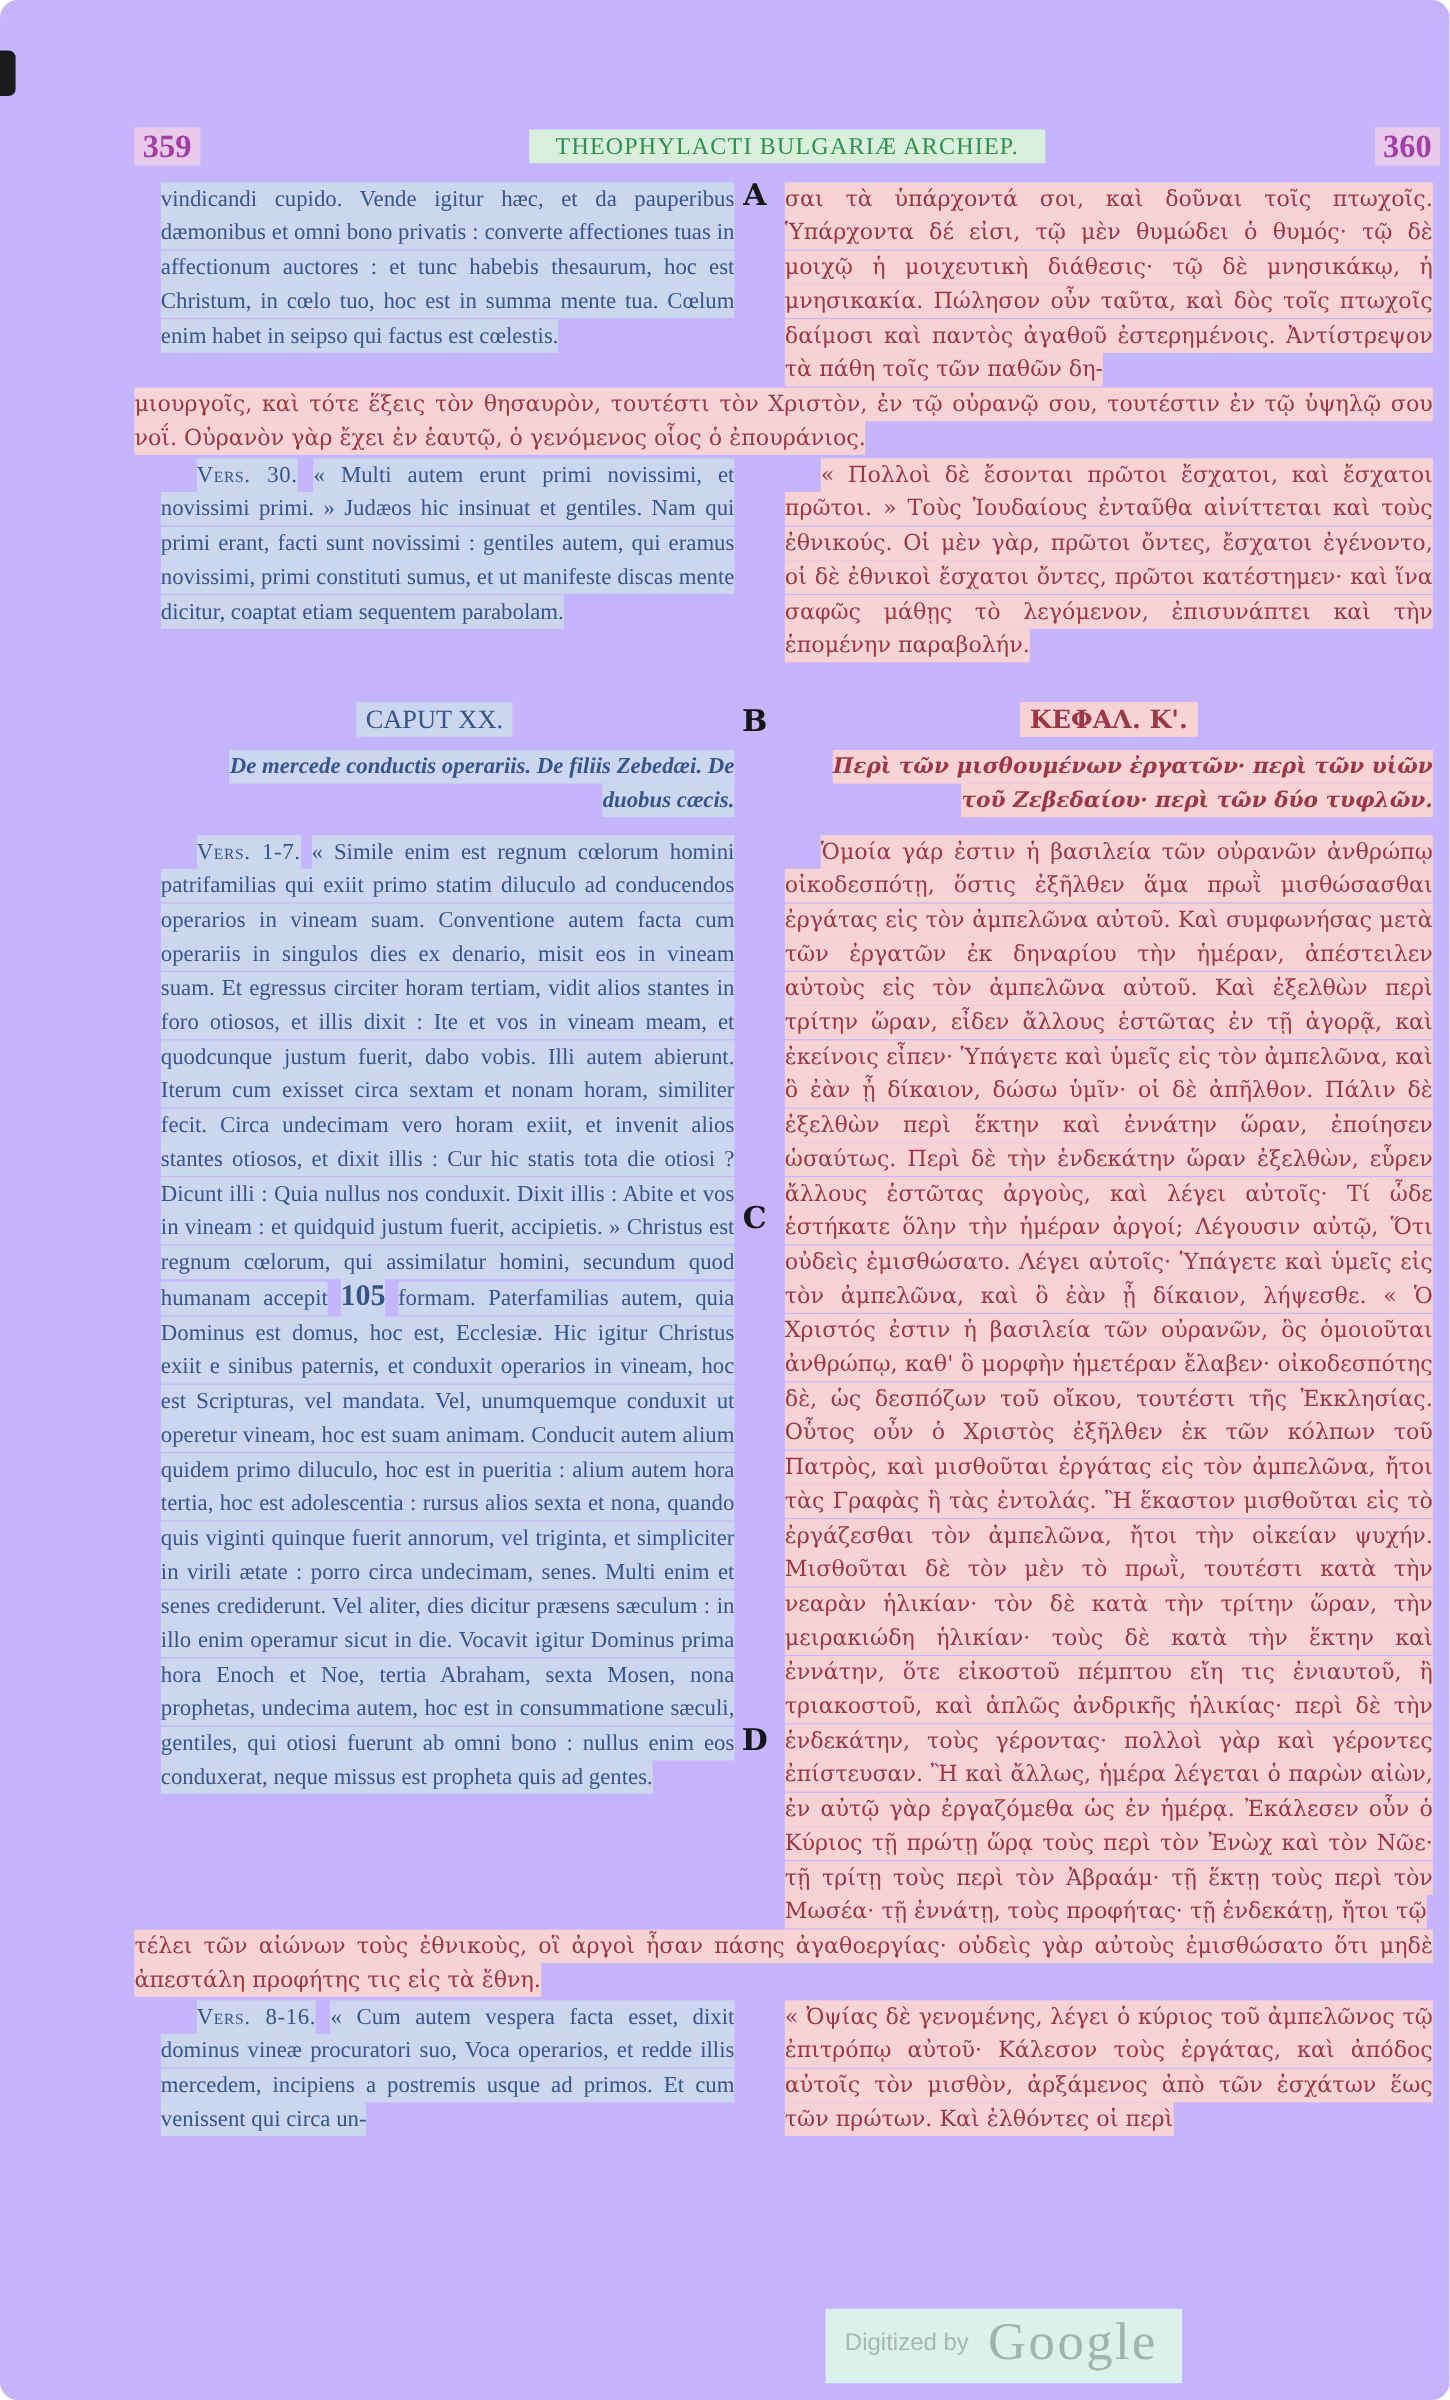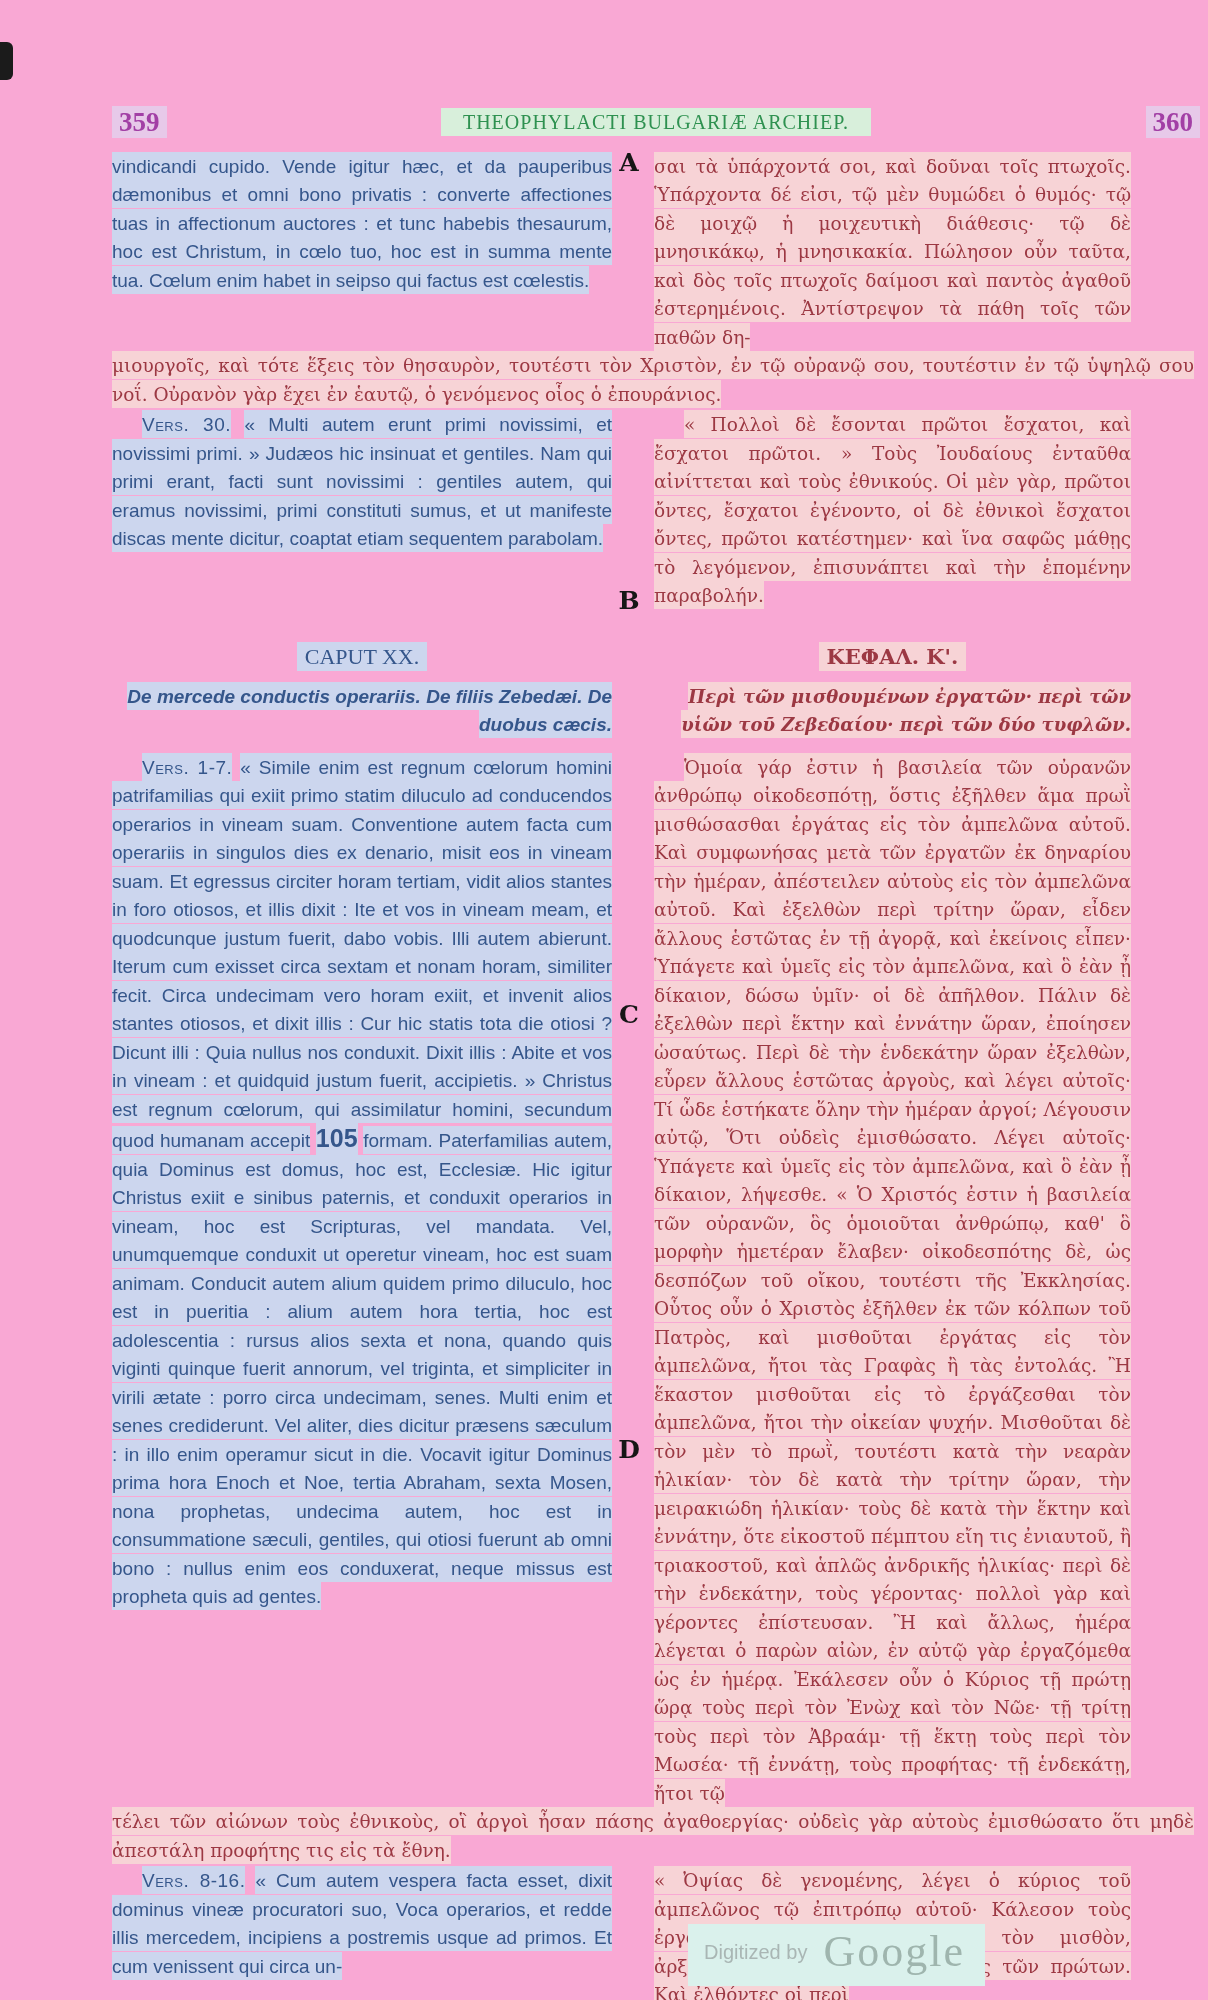--- a/index.html
+++ b/index.html
@@ -1,19 +1,20 @@
 <!DOCTYPE html>
 <html><head>
 <meta charset="utf-8">
 <style>
   html,body { margin:0; padding:0; background:#ffffff; }
   .page {
     position:relative; width:1208px; height:2000px;
-    background:#f9a8d4; overflow:hidden;
+    background:#c4b5fd; overflow:hidden;
     font-family:"Liberation Serif", serif;
+    border-radius:15px;
   }
   .edge-artifact {
     position:absolute; left:0; top:42px; width:13px; height:38px;
     background:#1b1b1b; border-radius:0 6px 6px 0;
   }
   .header {
     position:absolute; top:106px; left:112px; width:1088px;
     display:flex; align-items:center;
   }
   .pagenum {
@@ -22,25 +23,25 @@
   }
   .title-wrap { flex:1; text-align:center; }
   .running-title {
     font-weight:normal; font-size:20px; letter-spacing:1px;
     color:#2e9150; background:#d8efdb; padding:3px 22px; line-height:30px;
     white-space:nowrap;
   }
   .content { position:absolute; top:152px; left:112px; width:1082px; }
   .row { display:flex; gap:42px; align-items:flex-start; }
   .col-left  { width:500px; }
-  .col-right { width:477px; }
+  .col-right { width:540px; }
   p { margin:0; text-align:justify; }
   .latin-text {
-    font-family:Liberation Sans, sans-serif;
-    font-size:19px; line-height:28.5px; color:#35568b;
+    font-family:Liberation Serif, serif;
+    font-size:19px; line-height:28.5px; color:#35568b;margin-left:22px;
   }
   .greek-text {
     font-family:"DejaVu Serif", serif;
     font-size:18.5px; line-height:28.5px; color:#9c3843;
   }
   .hl-blue { background:#ccd6ee; padding:3.5px 0; }
   .hl-pink { background:#f7d3d6; padding:3.5px 0; }
   .indent { text-indent:30px; }
   .versal { font-variant:small-caps; letter-spacing:0.5px; }
   .colnum { font-weight:bold; font-size:25px; }

